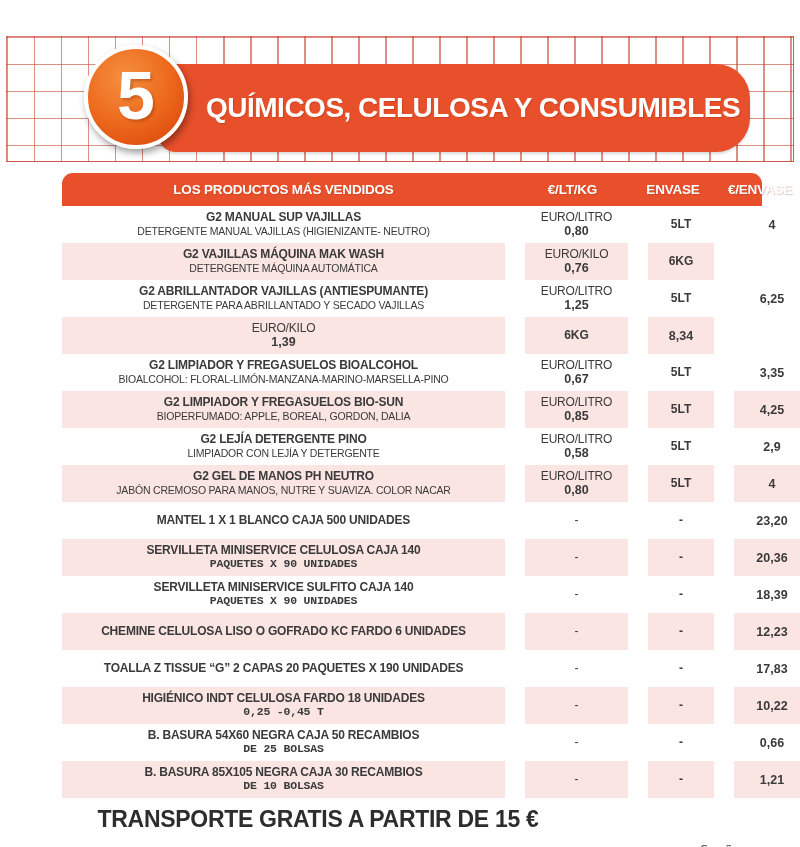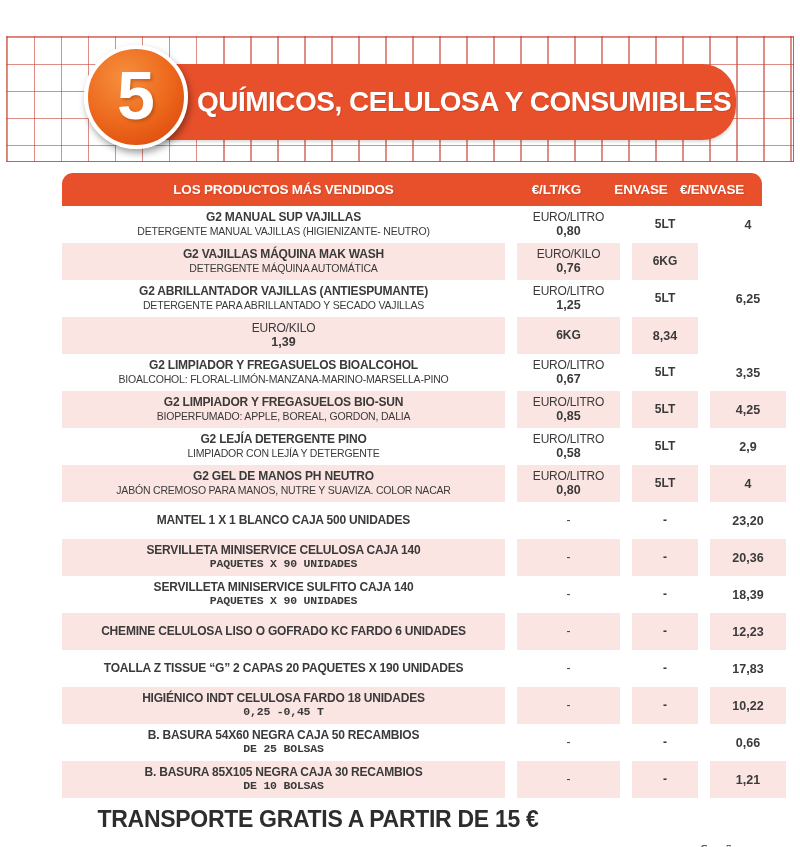--- a/index.html
+++ b/index.html
@@ -32,47 +32,47 @@
     z-index:3;
   }
   .badge .num {
     color:#fff; font-size:68px; font-weight:bold; line-height:1;
     text-shadow:2px 2px 3px rgba(120,40,0,.35);
     transform:translateY(-2px);
   }
 
   
   .banner {
-    position:absolute; left:144px; top:64px; width:592px; height:76px;
+    position:absolute; left:158px; top:64px; width:592px; height:88px;
     background:#e8502b;
     border-radius:18px 34px 34px 18px;
-    display:flex; align-items:center; justify-content:center;
+    display:flex; align-items:center; justify-content:flex-start;
     padding-left:48px;
     z-index:2;
     box-shadow:0 2px 3px rgba(0,0,0,.15);
   }
   .banner .title {
     color:#fff; font-weight:bold; font-size:28px; letter-spacing:-0.5px;
     text-shadow:1px 1px 1px rgba(140,40,10,.3);
     white-space:nowrap;
   }
 
   
   .table { position:absolute; left:62px; top:173px; width:700px; }
   .thead {
-    display:grid; grid-template-columns:443px 103px 66px 76px; column-gap:0;
+    display:grid; grid-template-columns:443px 103px 66px 76px; column-gap:16px;
     background:#e8502b; border-radius:11px 11px 0 0; height:33px;
     align-items:center;
   }
   .th {
     color:#fff; font-weight:bold; font-size:13.5px; text-align:center;
     letter-spacing:-0.2px; text-shadow:1px 1px 1px rgba(140,40,10,.25);
   }
   .row {
-    display:grid; grid-template-columns:443px 103px 66px 76px; column-gap:12px;
+    display:grid; grid-template-columns:443px 103px 66px 76px; column-gap:20px;
     min-height:37px;
   }
   .cell {
     display:flex; flex-direction:column; align-items:center; justify-content:center;
     text-align:center; padding:3px 4px; background:transparent;
     color:#3a3a3a; line-height:1.12;
   }
   .row.shaded .cell { background:#fae5e2; }
   .pname { font-weight:bold; font-size:12px; letter-spacing:-0.2px; }
   .pdesc { font-size:10.5px; letter-spacing:-0.2px; margin-top:1px; }

